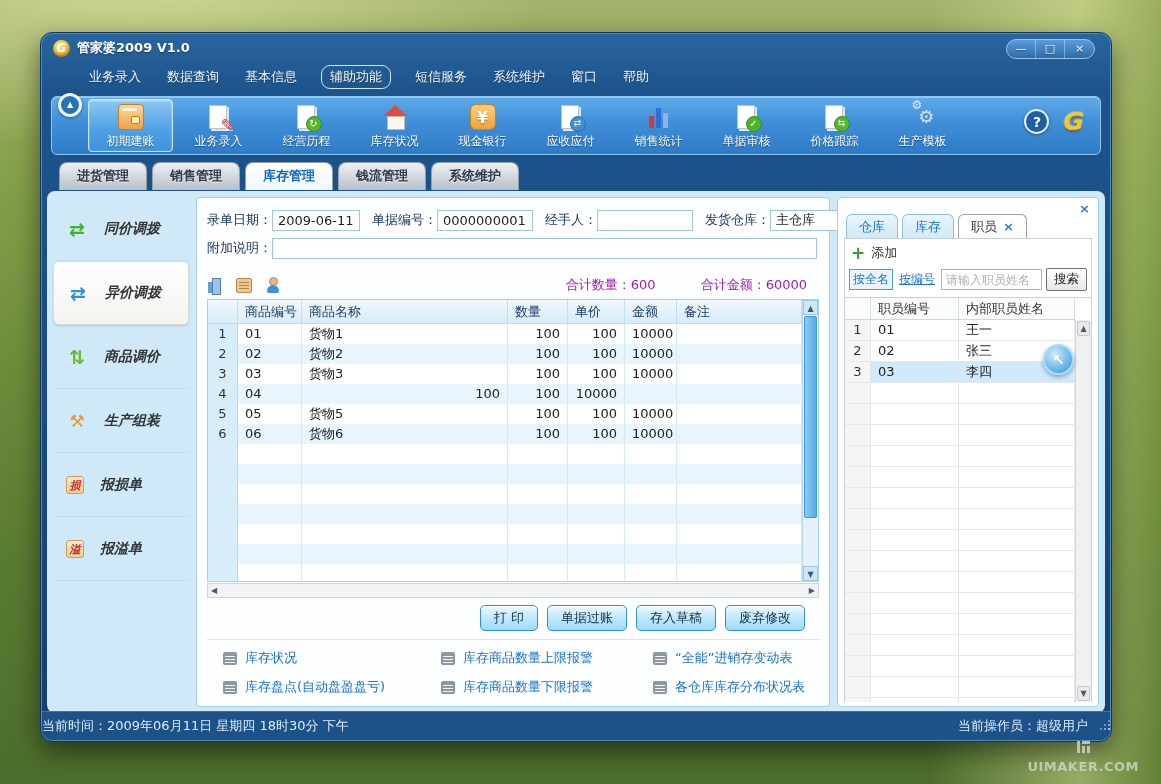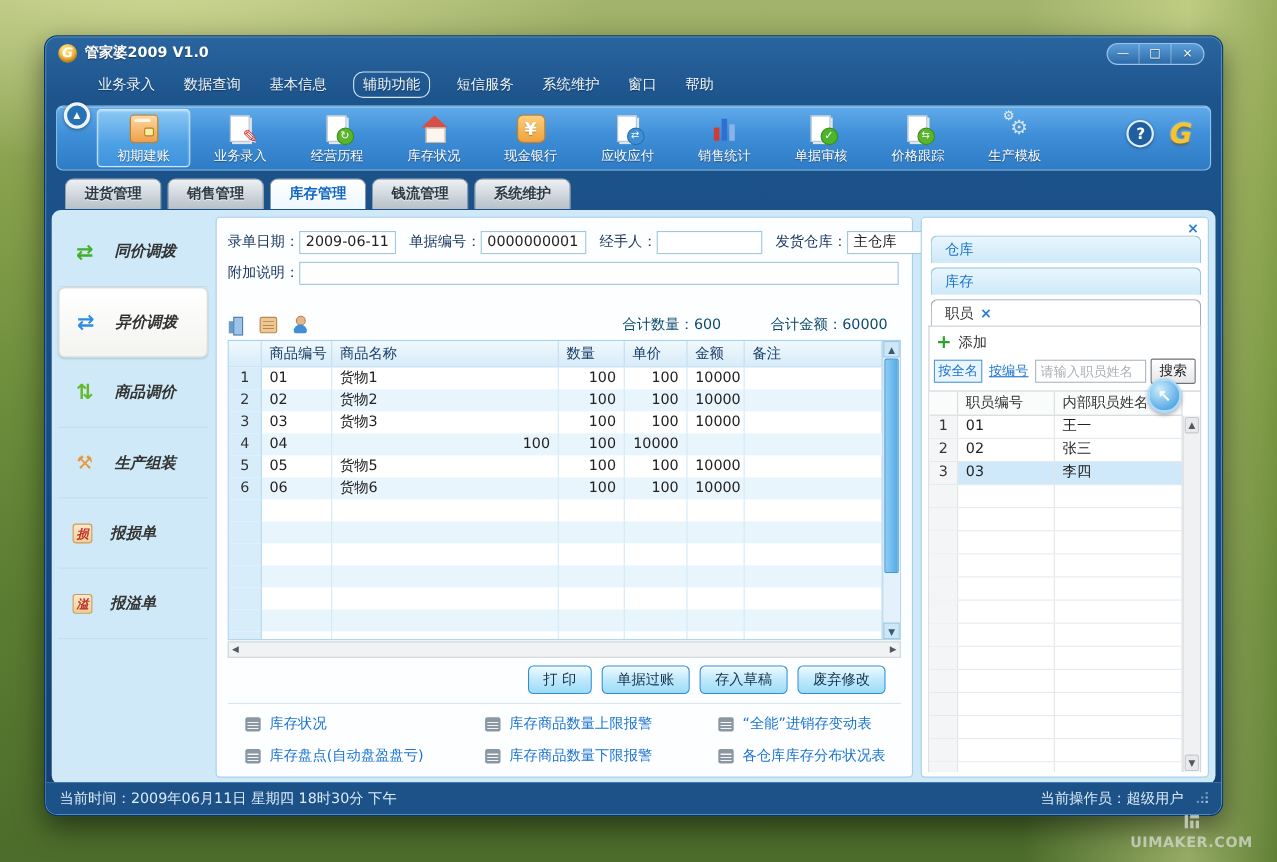--- a/index.html
+++ b/index.html
@@ -87,21 +87,21 @@
   .si-wrench::before{content:"⚒";color:#e8973a;font-size:17px;}
   .si.stamp{width:18px;height:18px;font-size:11px;line-height:17px;background:linear-gradient(#f9e9cb,#f0cf96);border:1px solid #cf9a55;border-radius:3px;color:#c03028;font-weight:bold;}
   
   .mainpanel{flex:1;min-width:0;background:#fdfeff;border:1px solid #a6cfe9;border-radius:4px;padding:9px 10px 6px;display:flex;flex-direction:column;position:relative;}
   .formrow{display:flex;align-items:center;gap:6px;font-size:13px;color:#16345e;height:26px;}
   .formrow .fld{display:flex;align-items:center;flex:0 0 auto;}
   .formrow .sp{flex:1;}
   .fld input, .noterow input{height:21px;border:1px solid #9fc6e2;background:#fff;font-size:13px;color:#222;padding:0 5px;font-family:inherit;}
   .noterow{display:flex;align-items:center;font-size:13px;color:#16345e;height:26px;margin-top:2px;}
   .noterow input{flex:1;margin-right:2px;}
-  .iconstotals{display:flex;align-items:center;height:28px;margin-top:20px;font-size:13px;color:#0c4a6e;}
+  .iconstotals{display:flex;align-items:center;height:28px;margin-top:10px;font-size:13px;color:#a21caf;}
   .mini{position:relative;margin-right:13px;}
   .mini-building{width:16px;height:16px;}
   .mini-building::before{content:"";position:absolute;left:1px;top:5px;width:5px;height:11px;background:#6f9bc7;}
   .mini-building::after{content:"";position:absolute;right:2px;top:1px;width:7px;height:15px;background:#9cc3e8;border:1px solid #5580ad;}
   .mini-package{width:16px;height:15px;background:#edc893;border:1px solid #b8874d;border-radius:2px;}
   .mini-package::after{content:"";position:absolute;left:2px;right:2px;top:3px;height:8px;background:repeating-linear-gradient(#b8874d 0 1px,transparent 1px 3px);}
   .mini-person{width:16px;height:16px;}
   .mini-person::before{content:"";position:absolute;left:4px;top:0;width:7px;height:7px;border-radius:50%;background:#e8b48e;border:1px solid #b8835a;}
   .mini-person::after{content:"";position:absolute;left:2px;bottom:0;width:12px;height:8px;border-radius:6px 6px 2px 2px;background:#3f8fd6;}
   .totals{margin-left:auto;display:flex;gap:45px;padding-right:12px;}
@@ -127,21 +127,21 @@
   .act-btn{padding:3px 13px;font-size:13px;color:#14304e;font-family:inherit;white-space:nowrap;
     background:linear-gradient(180deg,#eefaff,#bfe9fb 50%,#9cdcf8);border:1px solid #2f8ed6;border-radius:5px;box-shadow:inset 0 1px 0 #fff;}
   
   .linksarea{margin-top:8px;border-top:1px solid #d7e6f0;padding:9px 0 4px 16px;display:grid;grid-template-columns:218px 212px 1fr;row-gap:11px;}
   .link-item{display:flex;align-items:center;gap:8px;font-size:13px;color:#1a73d1;cursor:default;white-space:nowrap;}
   .lnkicon{width:14px;height:13px;background:#8b98a3;border-radius:2px;position:relative;flex:0 0 auto;}
   .lnkicon::after{content:"";position:absolute;left:2px;right:2px;top:4px;bottom:2px;background:repeating-linear-gradient(#f3f5f7 0 1px,transparent 1px 3px);}
   
   .rightpanel{width:262px;background:#fff;border:1px solid #a6cfe9;border-radius:4px;position:relative;display:flex;flex-direction:column;padding:4px 6px 4px;}
   .rp-close{position:absolute;top:3px;right:8px;color:#2a7fd4;font-weight:bold;font-size:13px;}
-  .rp-tabs{display:flex;gap:4px;margin-top:12px;padding-left:2px;flex-direction:column;}
+  .rp-tabs{display:flex;gap:4px;margin-top:12px;padding-left:2px;}
   .rp-tab{padding:3px 12px;font-size:13px;color:#1a73d1;cursor:default;white-space:nowrap;
     background:linear-gradient(180deg,#eaf6fd,#cde9f8);border:1px solid #8fc0de;border-bottom:none;border-radius:6px 6px 0 0;}
   .rp-tab.active{background:#fff;color:#333;border-color:#9aa4ac;}
   .rp-tab .tabx{color:#2a7fd4;font-weight:bold;margin-left:6px;}
   .rp-body{border:1px solid #c8d0d6;border-bottom:none;flex:1;min-height:0;display:flex;flex-direction:column;margin-top:-1px;}
   .rp-add{display:flex;align-items:center;gap:6px;padding:5px 6px;font-size:13px;color:#333;}
   .plus-icon{color:#2fa12f;font-weight:bold;font-size:17px;line-height:14px;}
   .rp-search{display:flex;align-items:center;gap:4px;padding:1px 4px 6px;font-size:12px;}
   .by-name{color:#1a73d1;border:1px solid #4d9add;background:#eaf4fc;padding:1px 3px;white-space:nowrap;}
   .by-code{color:#1a73d1;padding:1px 2px;white-space:nowrap;text-decoration:underline;}
@@ -157,21 +157,21 @@
   .rrow .rn{background:#f4f5f6;text-align:center;padding:0 2px;color:#333;}
   .rrow.selected{background:#cfe9fa;}
   .rvscroll{position:absolute;right:0;top:22px;bottom:0;width:16px;background:#f0f1f2;border-left:1px solid #d5d9dc;}
   .rv-up,.rv-down{position:absolute;left:1px;right:1px;height:15px;background:#e8e9ea;border:1px solid #c6c9cc;border-radius:2px;color:#556;font-size:8px;line-height:14px;text-align:center;}
   .rv-up{top:1px;} .rv-down{bottom:1px;}
   .cursor-badge{position:absolute;right:24px;top:146px;width:31px;height:31px;border-radius:50%;z-index:5;
     background:radial-gradient(circle at 35% 30%,#cdebfb,#5cade6 70%,#3f98dc);border:2px solid #a8dcf8;
     box-shadow:0 2px 4px rgba(0,20,60,.35);color:#fff;font-size:15px;font-weight:bold;line-height:28px;text-align:center;}
   
   .statusbar{position:absolute;left:1px;right:1px;bottom:1px;height:29px;background:#1d5288;border-top:1px solid #3a72a8;
-    border-radius:0 0 11px 11px;display:flex;align-items:center;justify-content:space-between;padding:0 12px;color:#dcebf8;font-size:13px;}
+    border-radius:0 0 11px 11px;display:flex;align-items:center;justify-content:space-between;padding:0 0;color:#dcebf8;font-size:13px;}
   .status-right{display:flex;align-items:center;gap:10px;}
   .grip{width:12px;height:12px;position:relative;}
   .grip::after{content:"";position:absolute;right:0;bottom:2px;width:2px;height:2px;background:#a8c8e4;
     box-shadow:-4px 0 #88abc9,-8px 0 #6d94b5,0 -4px #88abc9,-4px -4px #6d94b5,0 -8px #6d94b5;}
   
   .watermark{position:absolute;right:22px;bottom:10px;display:flex;align-items:center;gap:6px;color:#ccd3c4;font-size:13px;font-weight:bold;letter-spacing:.5px;opacity:.85;flex-direction:column;}
   .wm-icon{width:13px;height:12px;background:
     linear-gradient(#ccd3c4 0 0) 0 0/3px 12px no-repeat,
     linear-gradient(#ccd3c4 0 0) 5px 0/8px 3px no-repeat,
     linear-gradient(#ccd3c4 0 0) 5px 5px/3px 7px no-repeat,

